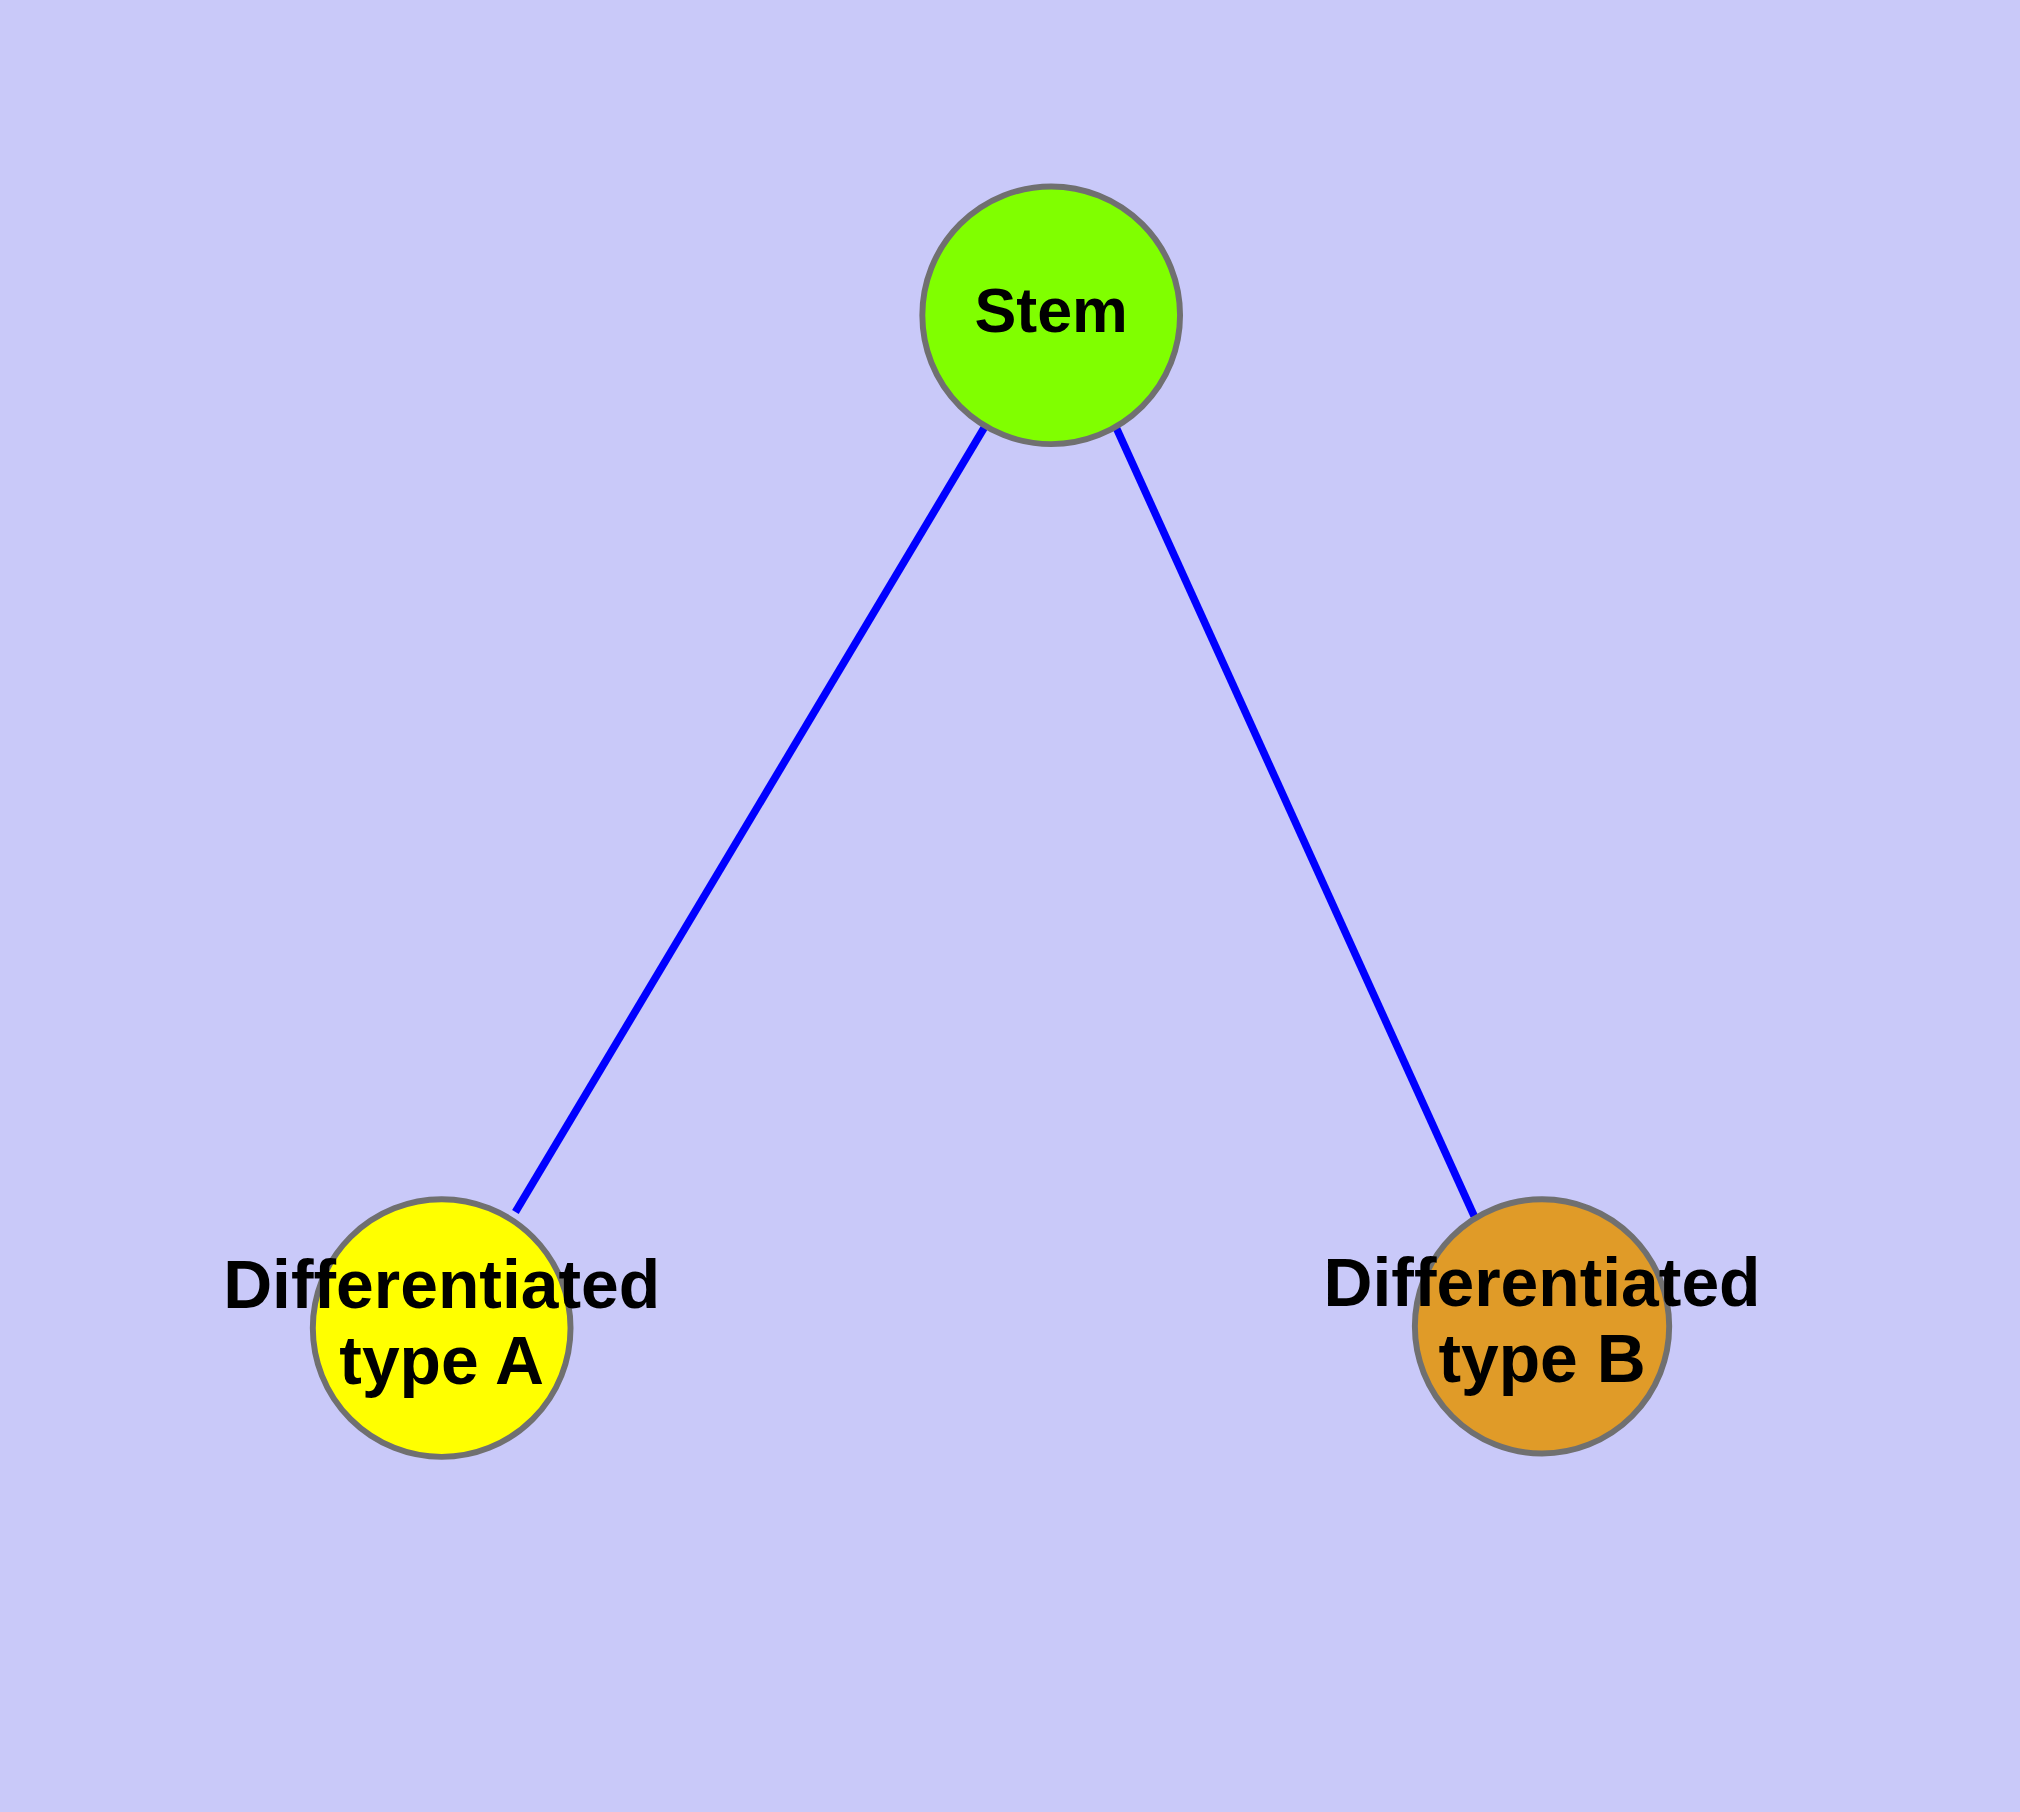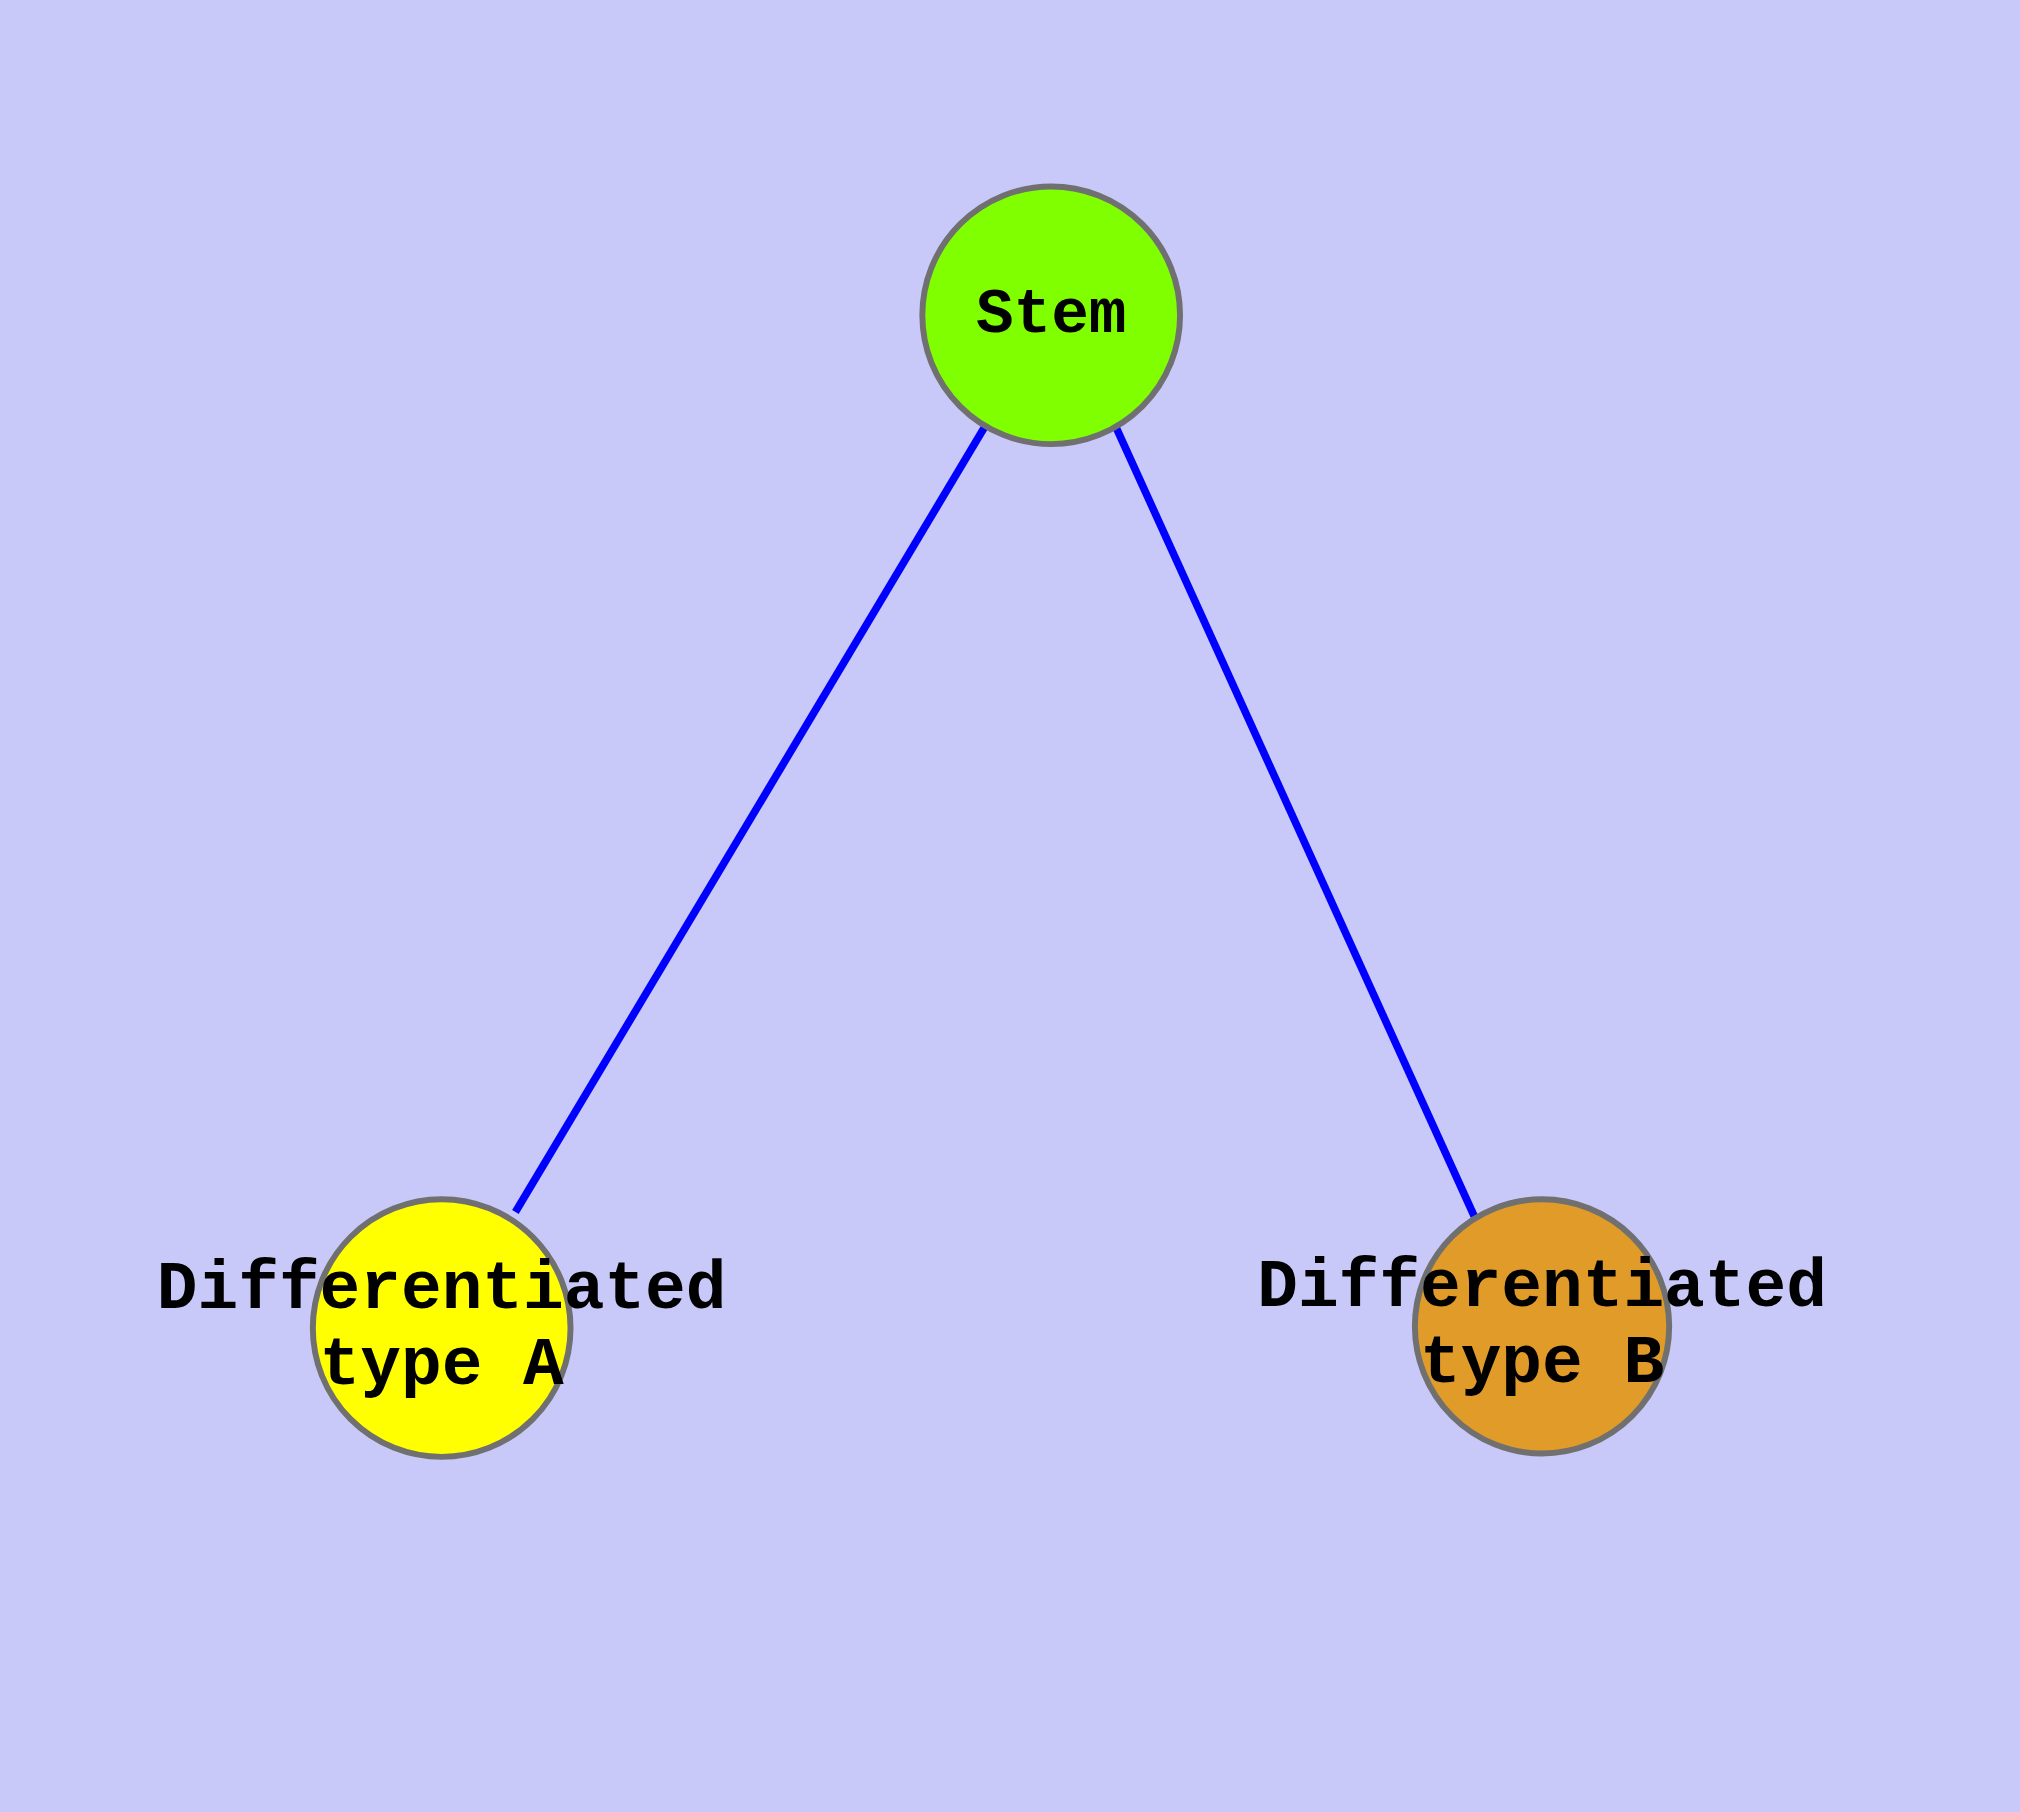--- a/index.html
+++ b/index.html
@@ -6,21 +6,21 @@
   html, body {
     margin: 0;
     padding: 0;
     background: #ffffff;
   }
   #canvas {
     position: relative;
     width: 2021px;
     height: 1812px;
     overflow: hidden;
-    font-family: Liberation Mono, monospace;
+    font-family: Liberation Sans, sans-serif;
   }
   #graph-svg {
     position: absolute;
     left: 0;
     top: 0;
     width: 2021px;
     height: 1812px;
     display: block;
   }
   .node-label {

